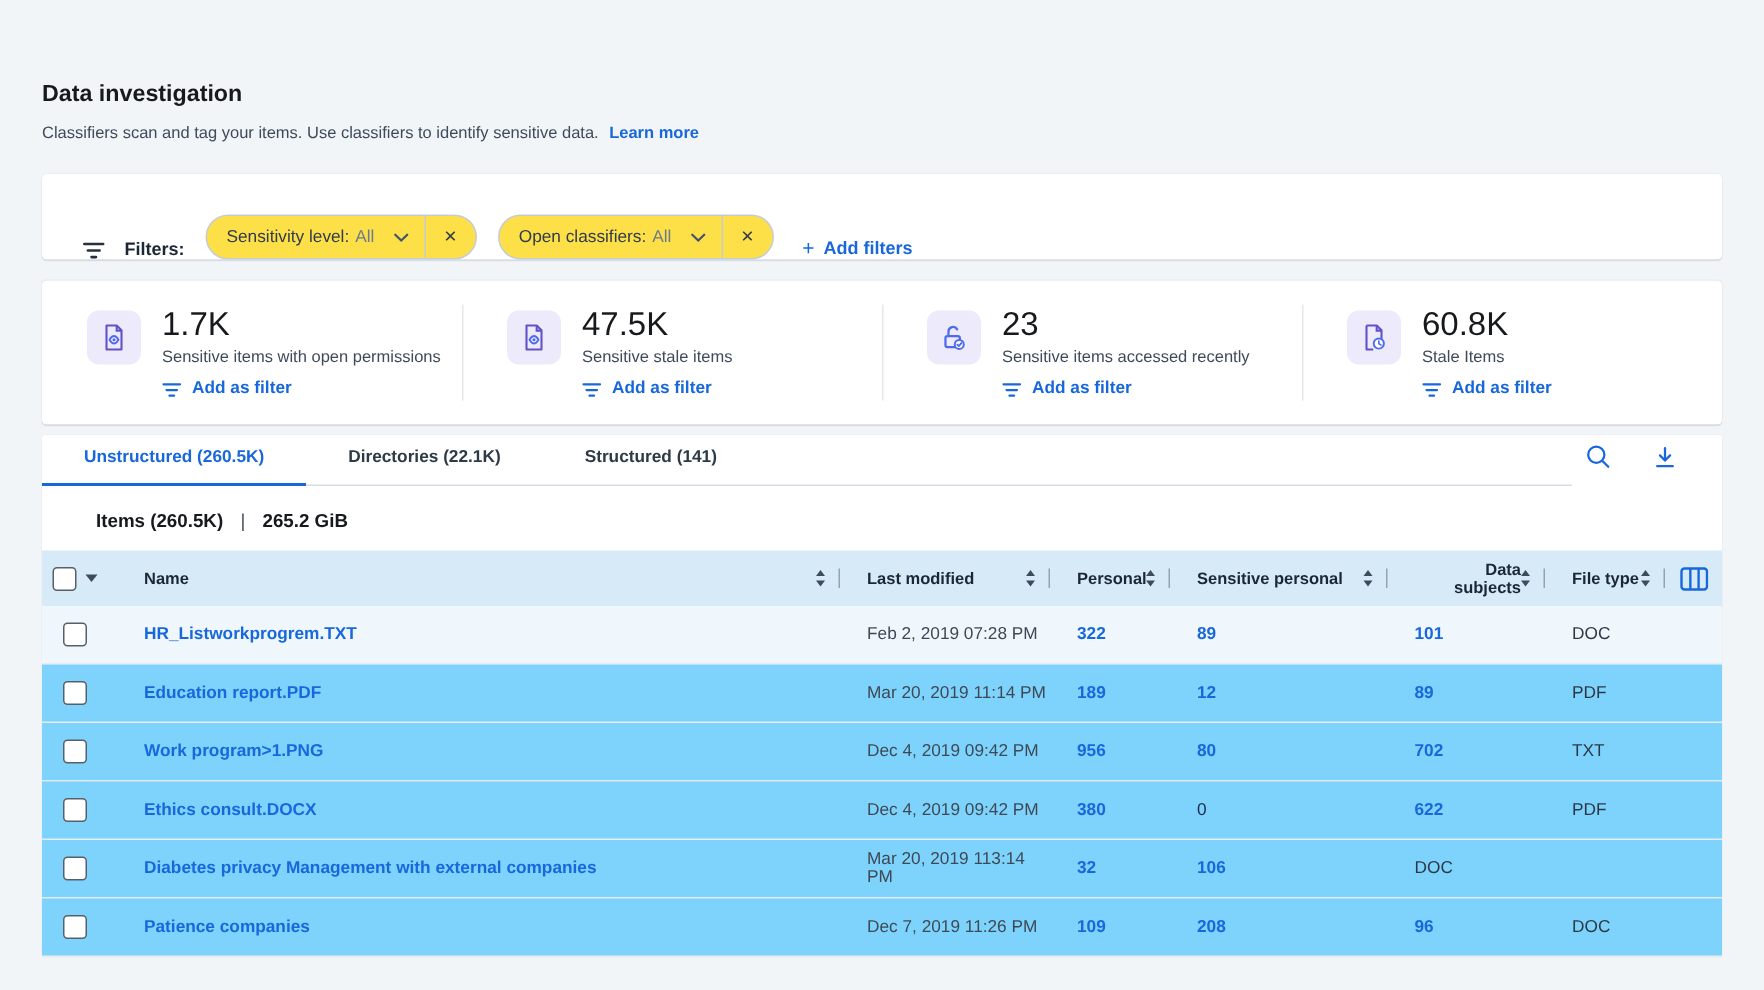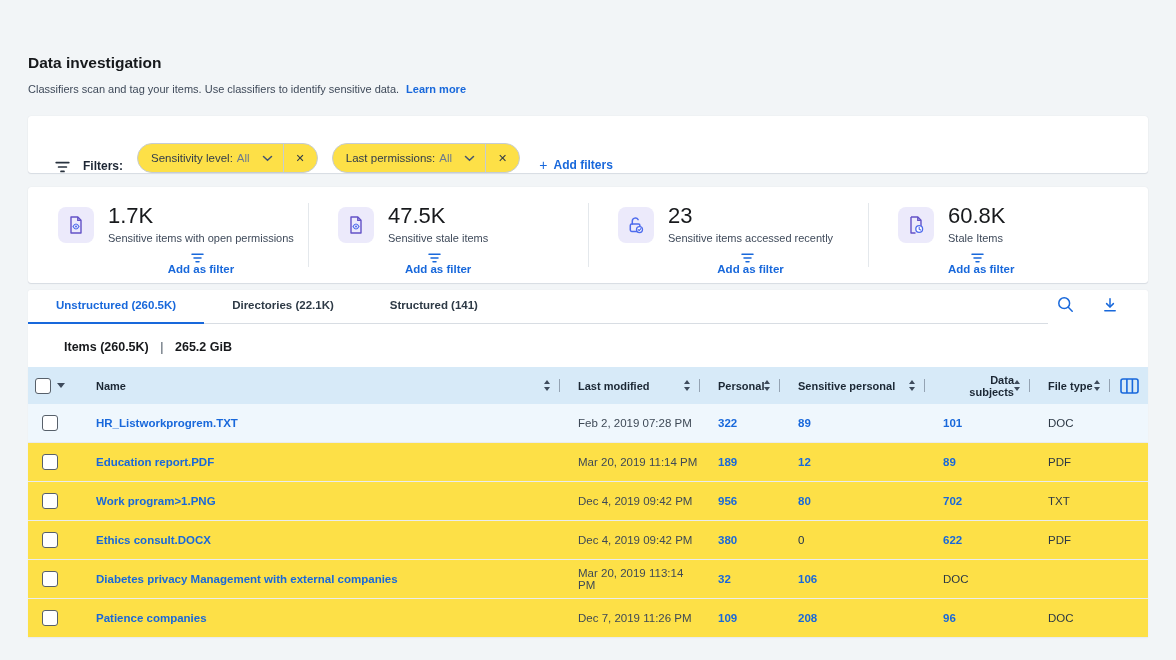--- a/index.html
+++ b/index.html
@@ -59,21 +59,21 @@
   .stat{flex:1;display:flex;align-items:flex-start;padding:17px 0 0 30px;position:relative;}
   .stat + .stat::before{
     content:"";position:absolute;left:0;top:16px;bottom:16px;width:1px;background:#E4E8EC;
   }
   .stat-icon{
     width:36px;height:36px;border-radius:8px;background:var(--icon-bg);
     display:flex;align-items:center;justify-content:center;margin-right:14px;margin-top:3px;flex:none;
   }
   .stat-value{font-size:22px;font-weight:500;color:#17191C;line-height:1.1;}
   .stat-label{font-size:11px;color:#3F4A5A;margin-top:4px;}
-  .stat-action{display:flex;align-items:center;margin-top:9px;cursor:pointer;flex-direction:column;}
+  .stat-action{display:flex;align-items:flex-end;margin-top:9px;cursor:pointer;}
   .stat-action svg{margin-right:7px;}
   .stat-action .lbl{font-size:11.5px;font-weight:700;color:var(--accent);}
 
   
   .main-section{margin:7px 28px 0;background:#fff;border-radius:2px;
     box-shadow:0 0 1px rgba(9,30,66,.10);padding-bottom:0;}
   .tabs-bar{position:relative;height:34px;}
   .tabs{display:flex;height:34px;width:1020px;border-bottom:1px solid #D8DDE3;}
   .tab{
     padding:9px 28px 0;font-size:11.5px;font-weight:700;color:#2E3A46;
@@ -100,21 +100,21 @@
   .sort .up{width:0;height:0;border-left:3.5px solid transparent;border-right:3.5px solid transparent;border-bottom:4.5px solid #3E4B5C;}
   .sort .dn{width:0;height:0;border-left:3.5px solid transparent;border-right:3.5px solid transparent;border-top:4.5px solid #3E4B5C;}
   .hcheck{display:flex;align-items:center;justify-content:center;gap:6px;height:100%;}
   .checkbox{
     width:16px;height:16px;border:1.5px solid #57606A;border-radius:3px;background:#fff;
     display:inline-block;cursor:pointer;flex:none;
   }
   .caret{width:0;height:0;border-left:4px solid transparent;border-right:4px solid transparent;border-top:5px solid #3E4B5C;cursor:pointer;}
   .cols-cell{display:flex;align-items:center;justify-content:center;height:100%;}
 
-  .trow{height:39px;border-bottom:1px solid #E9ECEF;background:#fde047;}
+  .trow{height:39px;border-bottom:1px solid #E9ECEF;background:#7dd3fc;}
   .trow.highlighted{background:var(--row-hl);}
   .cell{font-size:11.5px;height:100%;display:flex;align-items:center;padding-left:18px;}
   .cell-check{justify-content:center;padding-left:0;}
   .cell-name{padding-left:24px;}
   .link{color:var(--accent);font-weight:600;text-decoration:none;cursor:pointer;}
   .cell-date{color:#3E4956;}
   .cell-type{color:#2C3845;}
   .link.plain{color:#172B4D;font-weight:400;cursor:default;}
 </style>
 </head>
@@ -146,21 +146,21 @@
       <span class="chev">
         <svg width="11" height="7" viewBox="0 0 11 7">
             <path d="M1.5 1.5l4 3.8 4-3.8" fill="none" stroke="#44546F" stroke-width="1.5" stroke-linecap="round"></path>
           </svg>
       </span>
       <span class="chip-div"></span>
       <span class="chip-x">✕</span>
     </span>
 
     <span class="chip">
-      <span class="chip-name">Last permissions:</span>
+      <span class="chip-name">Open classifiers:</span>
       <span class="chip-value">All</span>
       <span class="chev">
         <svg width="11" height="7" viewBox="0 0 11 7">
             <path d="M1.5 1.5l4 3.8 4-3.8" fill="none" stroke="#44546F" stroke-width="1.5" stroke-linecap="round"></path>
           </svg>
       </span>
       <span class="chip-div"></span>
       <span class="chip-x">✕</span>
     </span>
 

